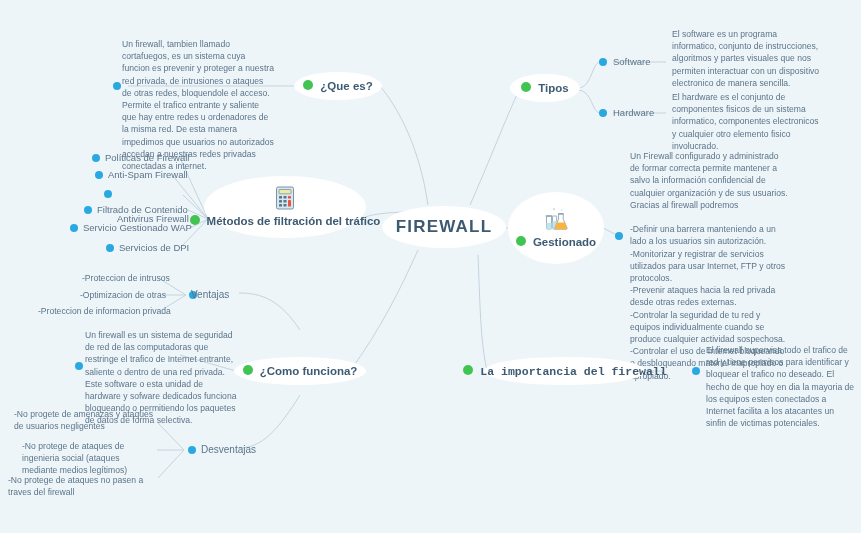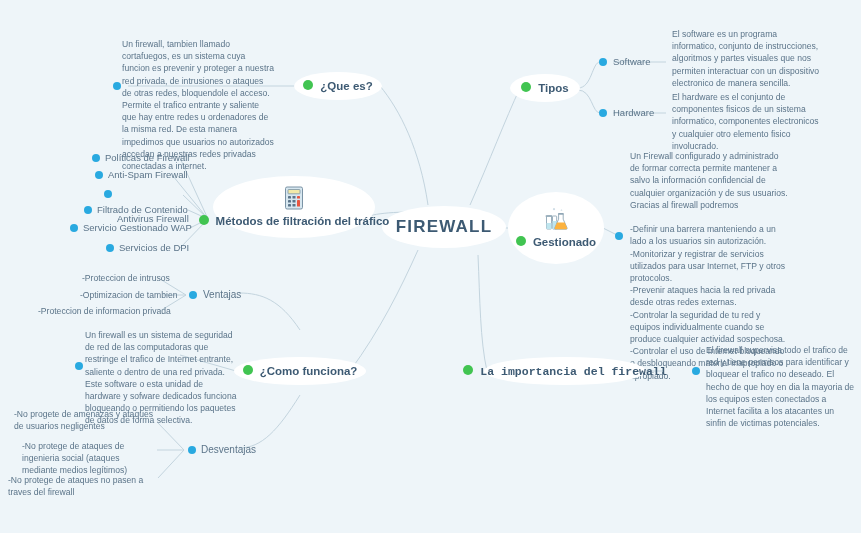--- a/index.html
+++ b/index.html
@@ -171,21 +171,21 @@
   </div>
 
   <div class="dot-blue" style="left:599px; top:58px;"></div>
   <div class="sub-label right" style="left:613px; top:56px;">Software</div>
   <div class="para" style="left:672px; top:28px; width:150px;">El software es un programa informatico, conjunto de instrucciones, algoritmos y partes visuales que nos permiten interactuar con un dispositivo electronico de manera sencilla.</div>
 
   <div class="dot-blue" style="left:599px; top:109px;"></div>
   <div class="sub-label right" style="left:613px; top:107px;">Hardware</div>
   <div class="para" style="left:672px; top:91px; width:150px;">El hardware es el conjunto de componentes fisicos de un sistema informatico, componentes electronicos y cualquier otro elemento fisico involucrado.</div>
 
-  <div class="node node-branch node-icon-branch" style="left:204px; top:176px; width:162px; height:62px;margin-left:9px;">
+  <div class="node node-branch node-icon-branch" style="left:204px; top:176px; width:162px; height:62px;">
     <span class="icon-wrap">
       <svg viewBox="0 0 26 26" width="26" height="26" xmlns="http://www.w3.org/2000/svg">
         <rect x="4.5" y="2" width="17" height="22" rx="1.6" fill="#d7e7f0" stroke="#7b93a5" stroke-width="1"></rect>
         <rect x="7" y="4.5" width="12" height="4.3" rx="0.6" fill="#f2e9a8" stroke="#7b93a5" stroke-width="0.8"></rect>
         <g fill="#5b7489">
           <rect x="7" y="11" width="3" height="2.6" rx="0.4"></rect>
           <rect x="11.5" y="11" width="3" height="2.6" rx="0.4"></rect>
           <rect x="7" y="15" width="3" height="2.6" rx="0.4"></rect>
           <rect x="11.5" y="15" width="3" height="2.6" rx="0.4"></rect>
           <rect x="7" y="19" width="3" height="2.6" rx="0.4"></rect>
@@ -244,24 +244,24 @@
   <div class="dot-blue" style="left:615px; top:232px;"></div>
   <div class="para" style="left:630px; top:150px; width:158px;">Un Firewall configurado y administrado de formar correcta permite mantener a salvo la información confidencial de cualquier organización y de sus usuarios. Gracias al firewall podremos
 
 -Definir una barrera manteniendo a un lado a los usuarios sin autorización.
 -Monitorizar y registrar de servicios utilizados para usar Internet, FTP y otros protocolos.
 -Prevenir ataques hacia la red privada desde otras redes externas.
 -Controlar la seguridad de tu red y equipos individualmente cuando se produce cualquier actividad sospechosa.
 -Controlar el uso de Internet bloqueando o desbloqueando material inapropiado o apropiado.</div>
 
   <div class="dot-blue" style="left:189px; top:291px;"></div>
-  <div class="sub-label right" style="left:203px; top:289px; font-size:10px;">Ventajas</div>
+  <div class="sub-label right" style="left:191px; top:289px; font-size:10px;">Ventajas</div>
 
   <div class="sub-label leftalign" style="left:82px; top:273px; font-size:8.6px;">-Proteccion de intrusos</div>
-  <div class="sub-label leftalign" style="left:80px; top:290px; font-size:8.6px;">-Optimizacion de tambien</div>
+  <div class="sub-label leftalign" style="left:80px; top:290px; font-size:8.6px;">-Optimizacion de otras</div>
   <div class="sub-label leftalign" style="left:38px; top:306px; font-size:8.6px;">-Proteccion de informacion privada</div>
 
   <div class="node node-branch" style="left:234px; top:357px; width:132px; height:28px;">
     <span class="branch-inner">
       <span class="dot-green"></span>
       <span class="branch-label">¿Como funciona?</span>
     </span>
   </div>
   <div class="dot-blue" style="left:75px; top:362px;"></div>
   <div class="para" style="left:85px; top:329px; width:152px;">Un firewall es un sistema de seguridad de red de las computadoras que restringe el trafico de Internet entrante, saliente o dentro de una red privada. Este software o esta unidad de hardware y sofware dedicados funciona bloqueando o permitiendo los paquetes de datos de forma selectiva.</div>

